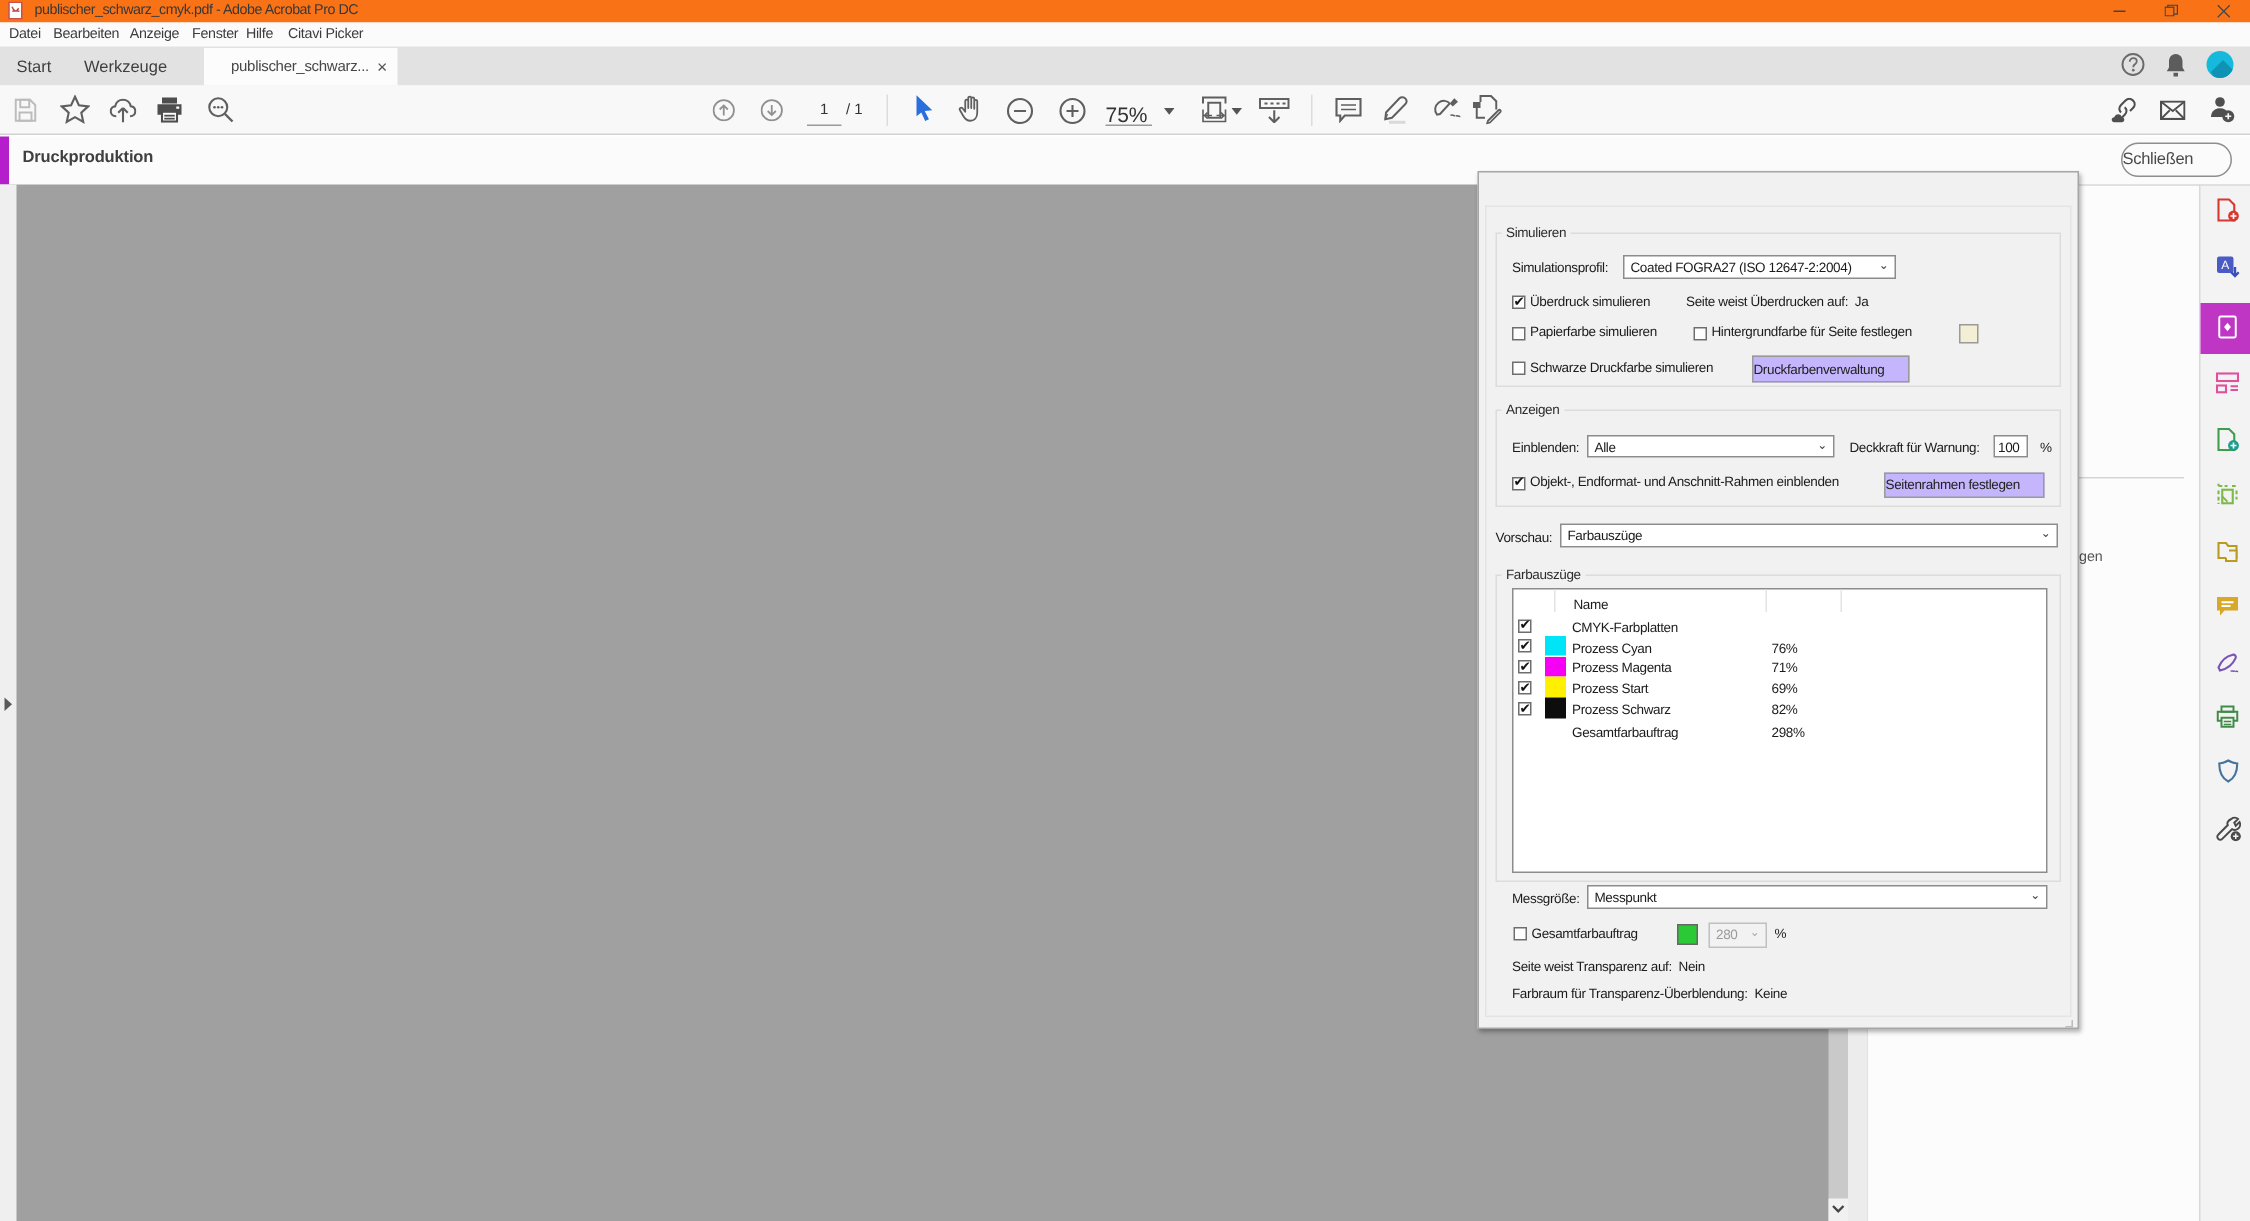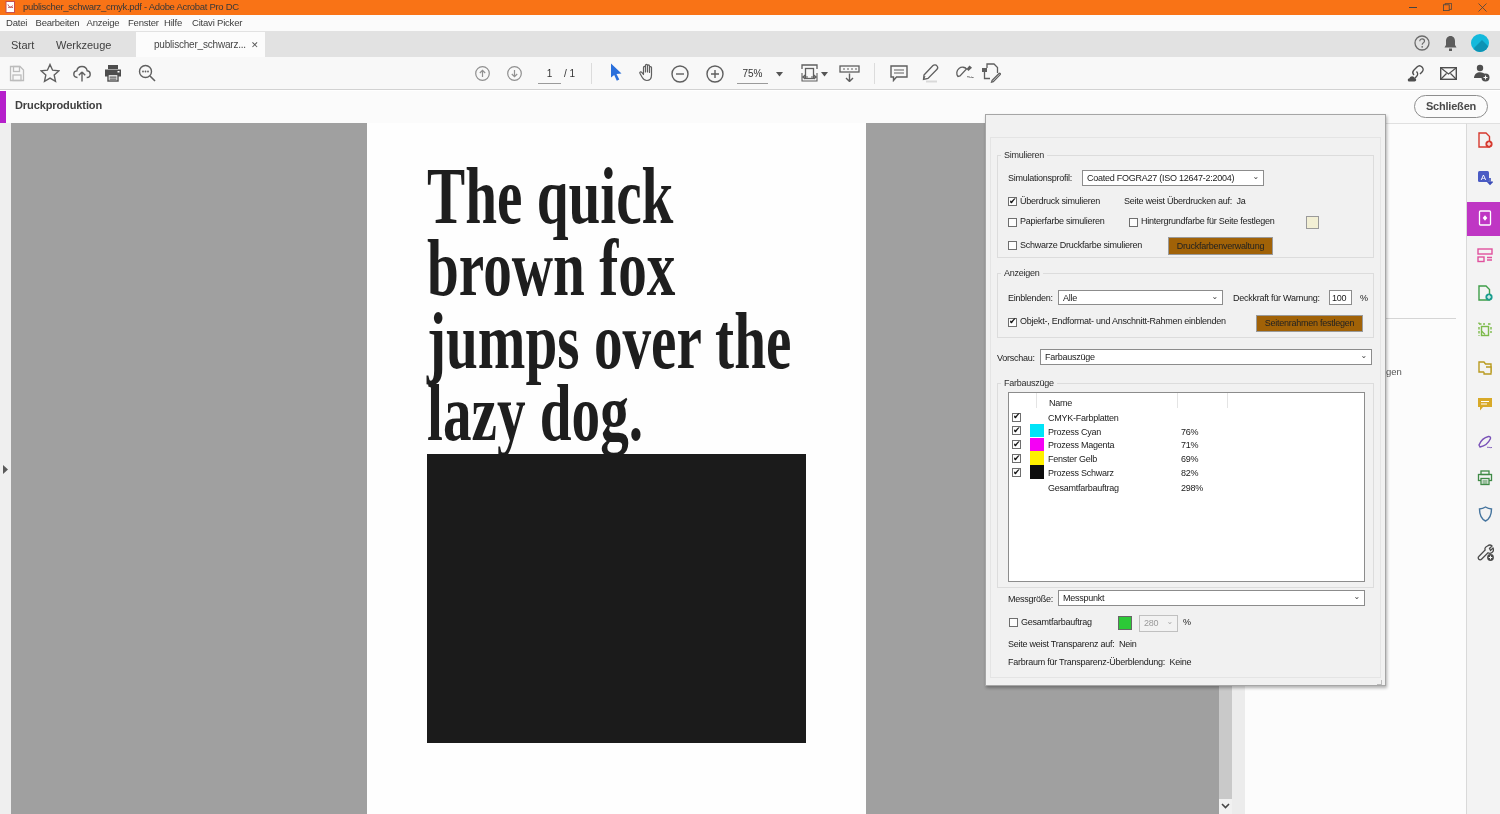--- a/index.html
+++ b/index.html
@@ -11,21 +11,21 @@
 #titletext{left:23px;top:1px;font-size:9.5px;color:#383838;letter-spacing:-0.3px}
 #menubar{left:0;top:15px;width:1500px;height:16px;background:#fbfbfb}
 .menuitem{top:2px;font-size:9.5px;color:#3c3c3c;letter-spacing:-0.2px;position:absolute}
 #tabbar{left:0;top:31px;width:1500px;height:26px;background:#e2e2e2}
 .tabtxt{top:8px;font-size:11px;color:#3f3f3f;position:absolute}
 #activetab{left:136px;top:1px;width:129px;height:25px;background:#fcfcfc;position:absolute}
 #toolbar{left:0;top:57px;width:1500px;height:33px;background:#f8f8f8;border-bottom:1px solid #d2d2d2}
 #druckbar{left:0;top:91px;width:1500px;height:32px;background:#fbfbfb}
 #druckaccent{left:0;top:0;width:6px;height:32px;background:#b51fcb;position:absolute}
 #drucktxt{left:15px;top:8px;font-size:11px;font-weight:bold;color:#3f3f3f;position:absolute;letter-spacing:-0.1px}
-#closebtn{left:1414px;top:4px;width:74px;height:23px;border:1px solid #8e8e8e;border-radius:12px;background:#fbfbfb;position:absolute;text-align:center;font-size:11px;font-weight:bold;color:#4a4a4a;line-height:21px;letter-spacing:-0.2px}
+#closebtn{left:1414px;top:4px;width:74px;height:23px;border:1px solid #8e8e8e;border-radius:12px;background:#fbfbfb;position:absolute;font-size:11px;font-weight:normal;color:#4a4a4a;line-height:21px;letter-spacing:-0.2px}
 
 #main{left:0;top:123px;width:1500px;height:691px;background:#a0a0a0}
 #leftstrip{left:0;top:0;width:11px;height:691px;background:#efefef;position:absolute}
 #page{left:367px;top:0;width:499px;height:691px;background:#fefefe;position:absolute}
 #pagetext{left:60px;top:36.5px;font-family:"Liberation Serif",serif;font-weight:bold;font-size:80px;line-height:72.5px;color:#1e1e1e;position:absolute;transform:scaleX(.715);transform-origin:0 0;white-space:nowrap}
 #blackrect{left:60px;top:331px;width:379px;height:289px;background:#1b1b1b;position:absolute}
 #scrollbar{left:1219px;top:0;width:13px;height:691px;background:#c9c9c9;position:absolute}
 #sbarrow{left:0;top:676px;width:13px;height:15px;background:#f1f1f1;position:absolute;color:#404040;font-size:11px;font-weight:bold;text-align:center;line-height:13px}
 #splitter{left:1232px;top:0;width:13px;height:691px;background:#ececec;position:absolute}
 #rightpanel{left:1245px;top:0;width:221px;height:691px;background:#fcfcfc;border-top:1px solid #e0e0e0;position:absolute}
@@ -36,21 +36,21 @@
 #dlgtitletxt{left:7px;top:7px;font-size:9px;color:#a8a8a8;position:absolute;letter-spacing:-0.2px}
 #dlgclose{left:384px;top:4px;width:13px;height:14px;background:#e3e3e3;position:absolute}
 #dlginner{left:4px;top:22px;width:391px;height:541px;border:1px solid #e4e4e4;position:absolute}
 .group{position:absolute;border:1px solid #dcdcdc}
 .glabel{position:absolute;background:#f1f1f1;padding:0 3px;color:#2c2c2c}
 .cb{position:absolute;width:9px;height:9px;background:#fdfdfd;border:1px solid #6e6e6e}
 .cb.checked::after{content:"\2714";position:absolute;left:0px;top:-2.5px;font-size:9px;color:#111}
 .combo{position:absolute;background:#fff;border:1px solid #8c8c8c}
 .combo .ct{position:absolute;left:4px;top:2px;white-space:nowrap;letter-spacing:-0.25px}
 .combo .ca{position:absolute;right:4px;top:1px;color:#444;font-size:8px}
-.btn{position:absolute;background:#a16207;border:1px solid #9a9a9a;text-align:center;color:#222;letter-spacing:-0.25px}
+.btn{position:absolute;background:#c4b5fd;border:1px solid #9a9a9a;text-align:left;color:#222;letter-spacing:-0.25px}
 .lbl{position:absolute;white-space:nowrap}
 </style>
 </head>
 <body>
 
 <div class="abs" id="titlebar">
   <div class="abs" id="titletext">publischer_schwarz_cmyk.pdf - Adobe Acrobat Pro DC</div>
   <svg class="abs" style="left:5px;top:1px" width="12" height="12" viewBox="0 0 12 12">
       <rect x="1" y="0.5" width="8.5" height="11" fill="#fff" stroke="#c95050" stroke-width="1"></rect>
       <path d="M3 3.5 C4.5 7,6 7,7.5 4.5 M3.2 6.5 C5 6,6.5 6,8 6.5" stroke="#c04848" stroke-width="1" fill="none"></path>
@@ -155,21 +155,21 @@
 
   <svg class="abs" style="left:671px;top:7.5px" width="18" height="18" viewBox="0 0 18 18">
       <circle cx="9" cy="9" r="8" fill="none" stroke="#5f5f5f" stroke-width="1.4"></circle>
       <path d="M5 9 H13" stroke="#5f5f5f" stroke-width="1.4"></path>
     </svg>
   <svg class="abs" style="left:706px;top:7.5px" width="18" height="18" viewBox="0 0 18 18">
       <circle cx="9" cy="9" r="8" fill="none" stroke="#5f5f5f" stroke-width="1.4"></circle>
       <path d="M5 9 H13 M9 5 V13" stroke="#5f5f5f" stroke-width="1.4"></path>
     </svg>
 
-  <div class="abs" style="left:737px;top:11px;width:31px;text-align:center;font-size:10px;color:#333">75%</div>
+  <div class="abs" style="left:737px;top:11px;width:31px;text-align:left;font-size:14px;color:#333">75%</div>
   <div class="abs" style="left:737px;top:25.5px;width:31px;height:1px;background:#9a9a9a"></div>
   <svg class="abs" style="left:776px;top:14.5px" width="7" height="5" viewBox="0 0 7 5">
       <path d="M0 0 L3.5 4.5 L7 0 Z" fill="#555"></path>
     </svg>
 
   <svg class="abs" style="left:801px;top:7px" width="17" height="18" viewBox="0 0 17 18">
       <path d="M1 5 V1 H16 V5" fill="none" stroke="#5f5f5f" stroke-width="1.3"></path>
       <rect x="4.5" y="4.5" width="8" height="10" fill="none" stroke="#5f5f5f" stroke-width="1.3"></rect>
       <path d="M1 9 V17 H16 V9 M2 13 H7 M4 11 L2 13 L4 15 M15 13 H10 M13 11 L15 13 L13 15" fill="none" stroke="#5f5f5f" stroke-width="1.1"></path>
     </svg>
@@ -232,24 +232,20 @@
   <div id="drucktxt">Druckproduktion</div>
   <div id="closebtn">Schließen</div>
 </div>
 
 <div class="abs" id="main">
   <div id="leftstrip">
       <svg class="abs" style="left:2px;top:342px" width="7" height="9" viewBox="0 0 7 9">
         <path d="M1 0 L6 4.5 L1 9 Z" fill="#5a5a5a"></path>
       </svg>
     </div>
-  <div id="page">
-    <div id="pagetext">The quick<br>brown fox<br>jumps over the<br>lazy dog.</div>
-    <div id="blackrect"></div>
-  </div>
   <div id="scrollbar">
       <div id="sbarrow"><svg width="9" height="6" viewBox="0 0 9 6" style="margin-top:4px">
           <path d="M1 1 L4.5 4.5 L8 1" fill="none" stroke="#454545" stroke-width="1.6"></path>
         </svg></div>
     </div>
   <div id="splitter"></div>
   <div id="rightpanel">
     <div class="abs" style="left:141px;top:194px;width:70px;height:1px;background:#d5d5d5"></div>
     <div class="abs" style="left:141px;top:242px;font-size:9.5px;color:#555">gen</div>
   </div>
@@ -381,21 +377,21 @@
   <div class="cb checked" style="left:26px;top:325px"></div>
   <div class="cb checked" style="left:26px;top:339.2px"></div>
   <div class="cb checked" style="left:26px;top:353px"></div>
   <div class="abs" style="left:44px;top:308.7px;width:14px;height:13.8px;background:#00e4f8"></div>
   <div class="abs" style="left:44px;top:322.5px;width:14px;height:13.8px;background:#f500f5"></div>
   <div class="abs" style="left:44px;top:336.3px;width:14px;height:13.8px;background:#fff000"></div>
   <div class="abs" style="left:44px;top:350.1px;width:14px;height:13.8px;background:#0d0d0d"></div>
   <div class="lbl" style="left:62px;top:297.7px">CMYK-Farbplatten</div>
   <div class="lbl" style="left:62px;top:311.5px">Prozess Cyan</div>
   <div class="lbl" style="left:62px;top:325.2px">Prozess Magenta</div>
-  <div class="lbl" style="left:62px;top:339.4px">Fenster Gelb</div>
+  <div class="lbl" style="left:62px;top:339.4px">Prozess Start</div>
   <div class="lbl" style="left:62px;top:353.2px">Prozess Schwarz</div>
   <div class="lbl" style="left:62px;top:368.3px">Gesamtfarbauftrag</div>
   <div class="lbl" style="left:195px;top:311.5px">76%</div>
   <div class="lbl" style="left:195px;top:325.2px">71%</div>
   <div class="lbl" style="left:195px;top:339.4px">69%</div>
   <div class="lbl" style="left:195px;top:353.2px">82%</div>
   <div class="lbl" style="left:195px;top:368.3px">298%</div>
 
   <div class="lbl" style="left:22px;top:478.7px">Messgröße:</div>
   <div class="combo" style="left:72px;top:475px;width:307px;height:16px">

